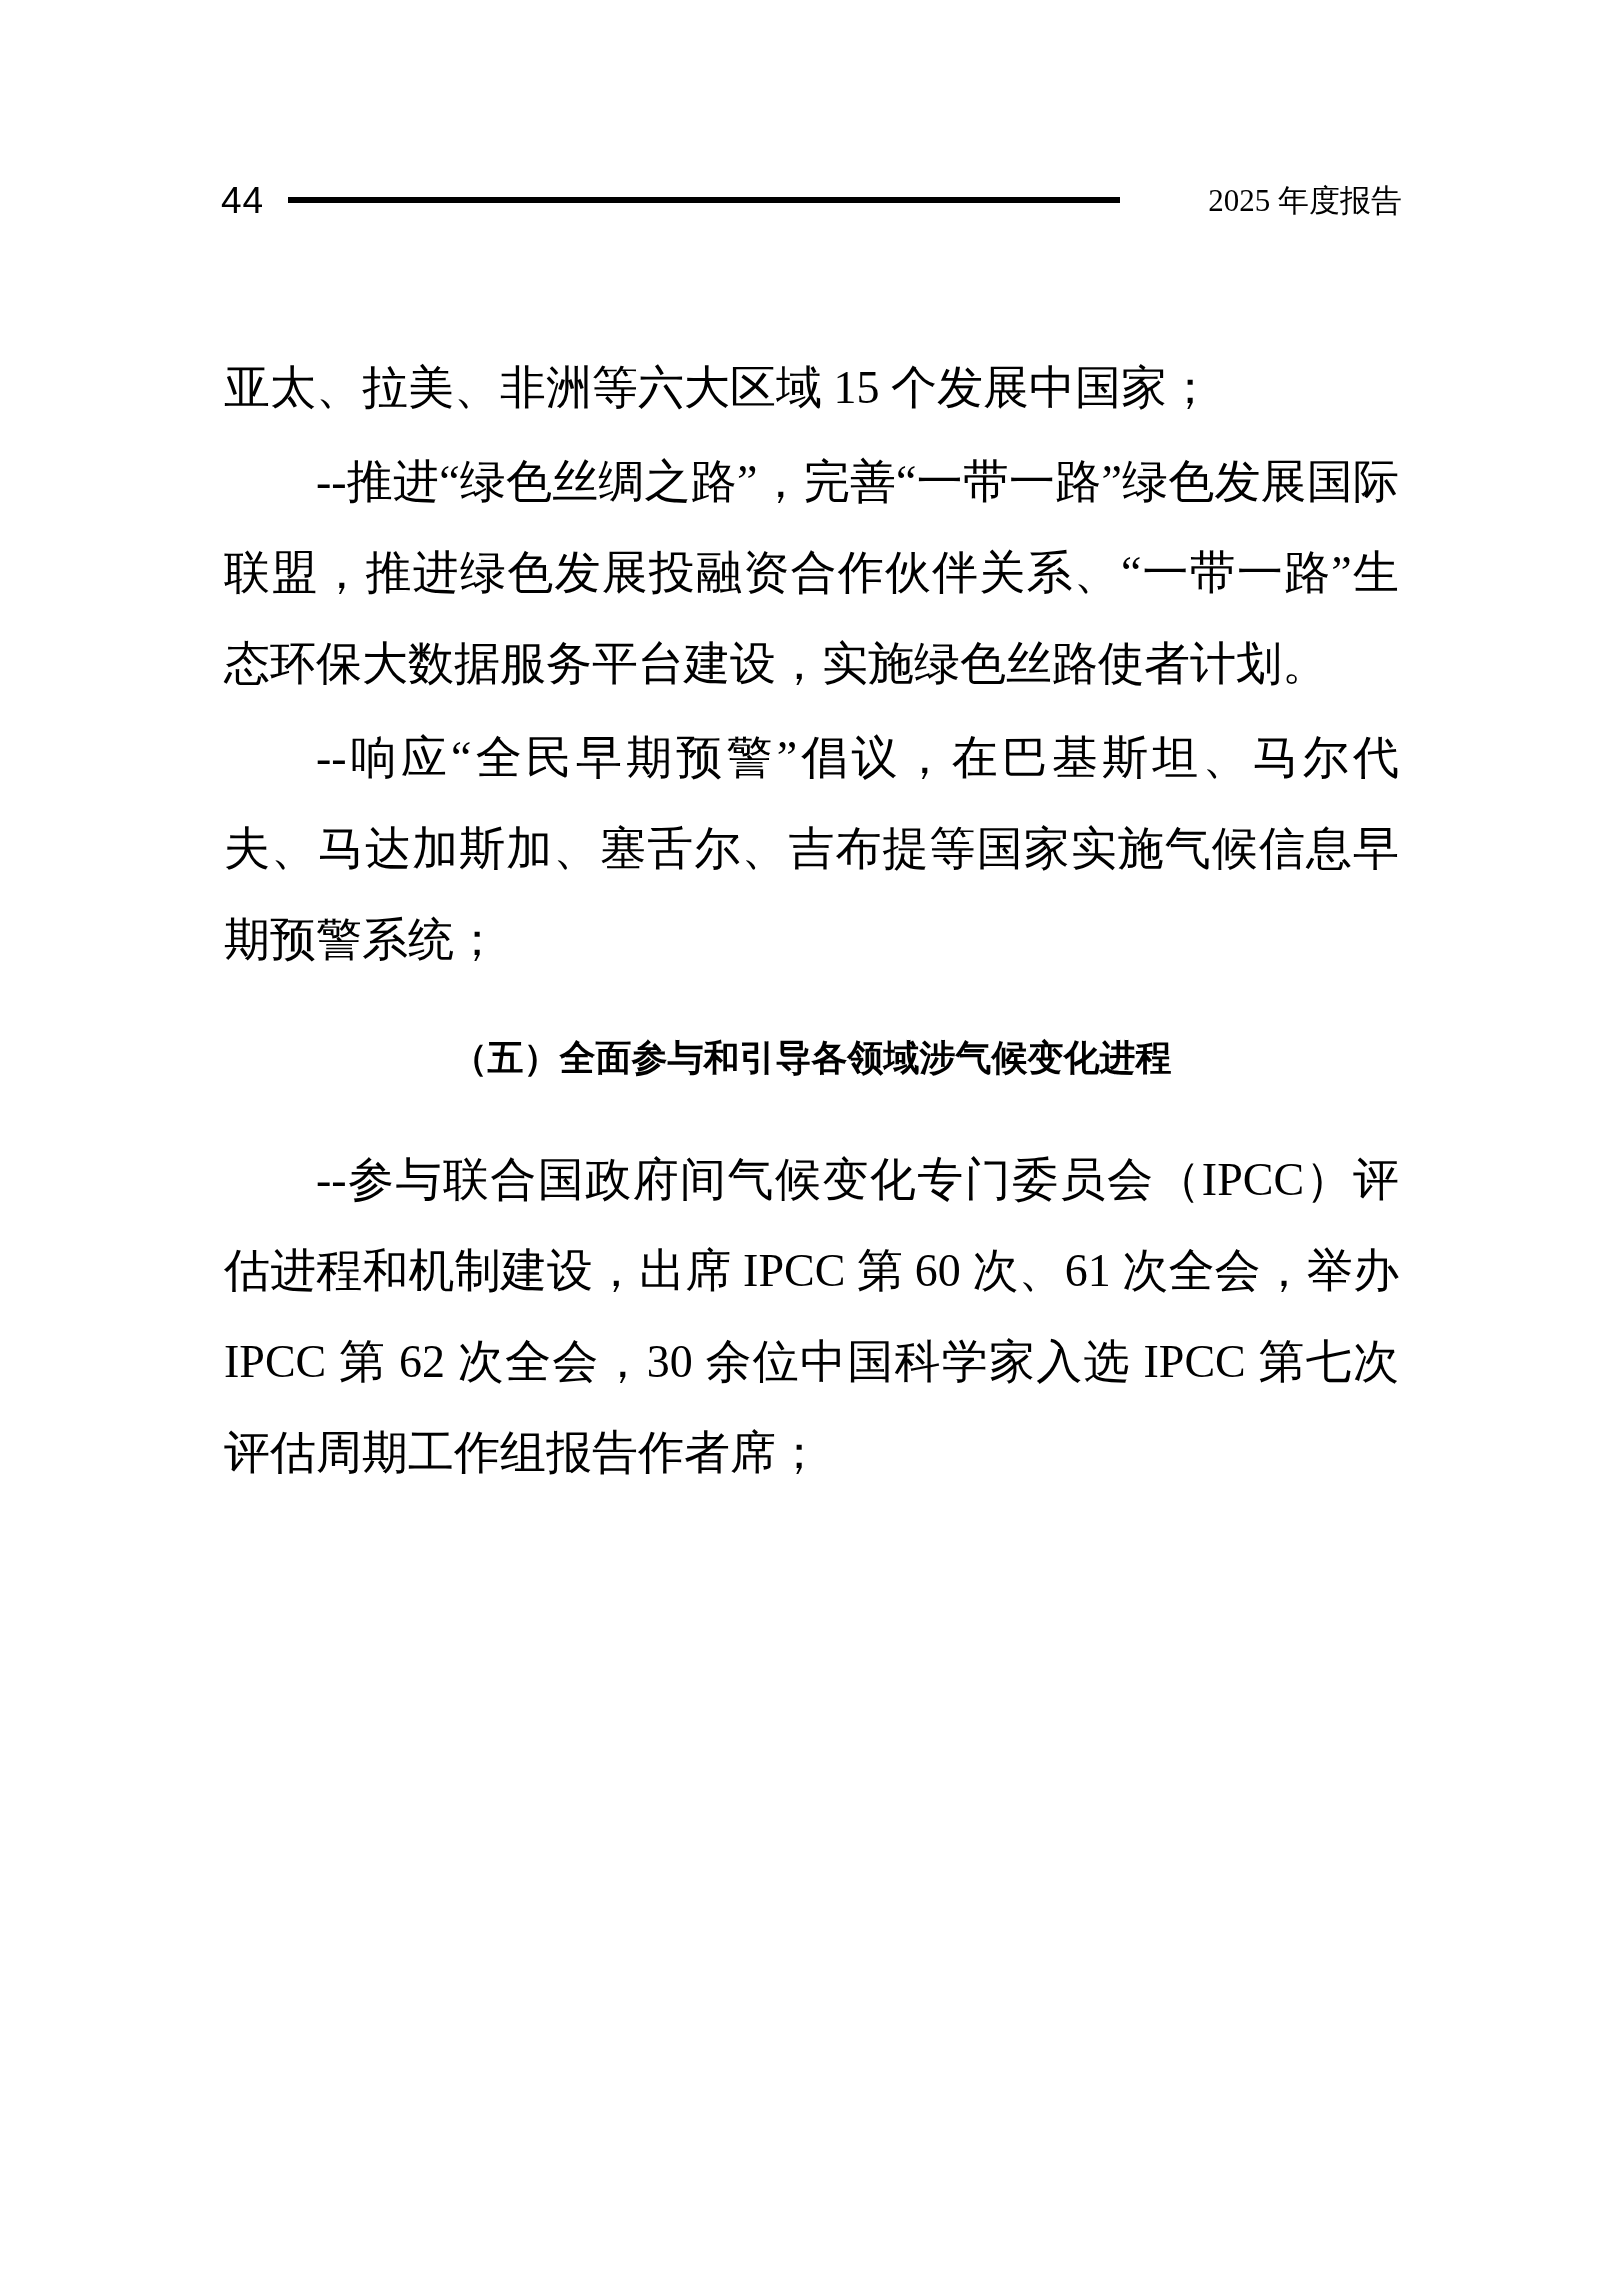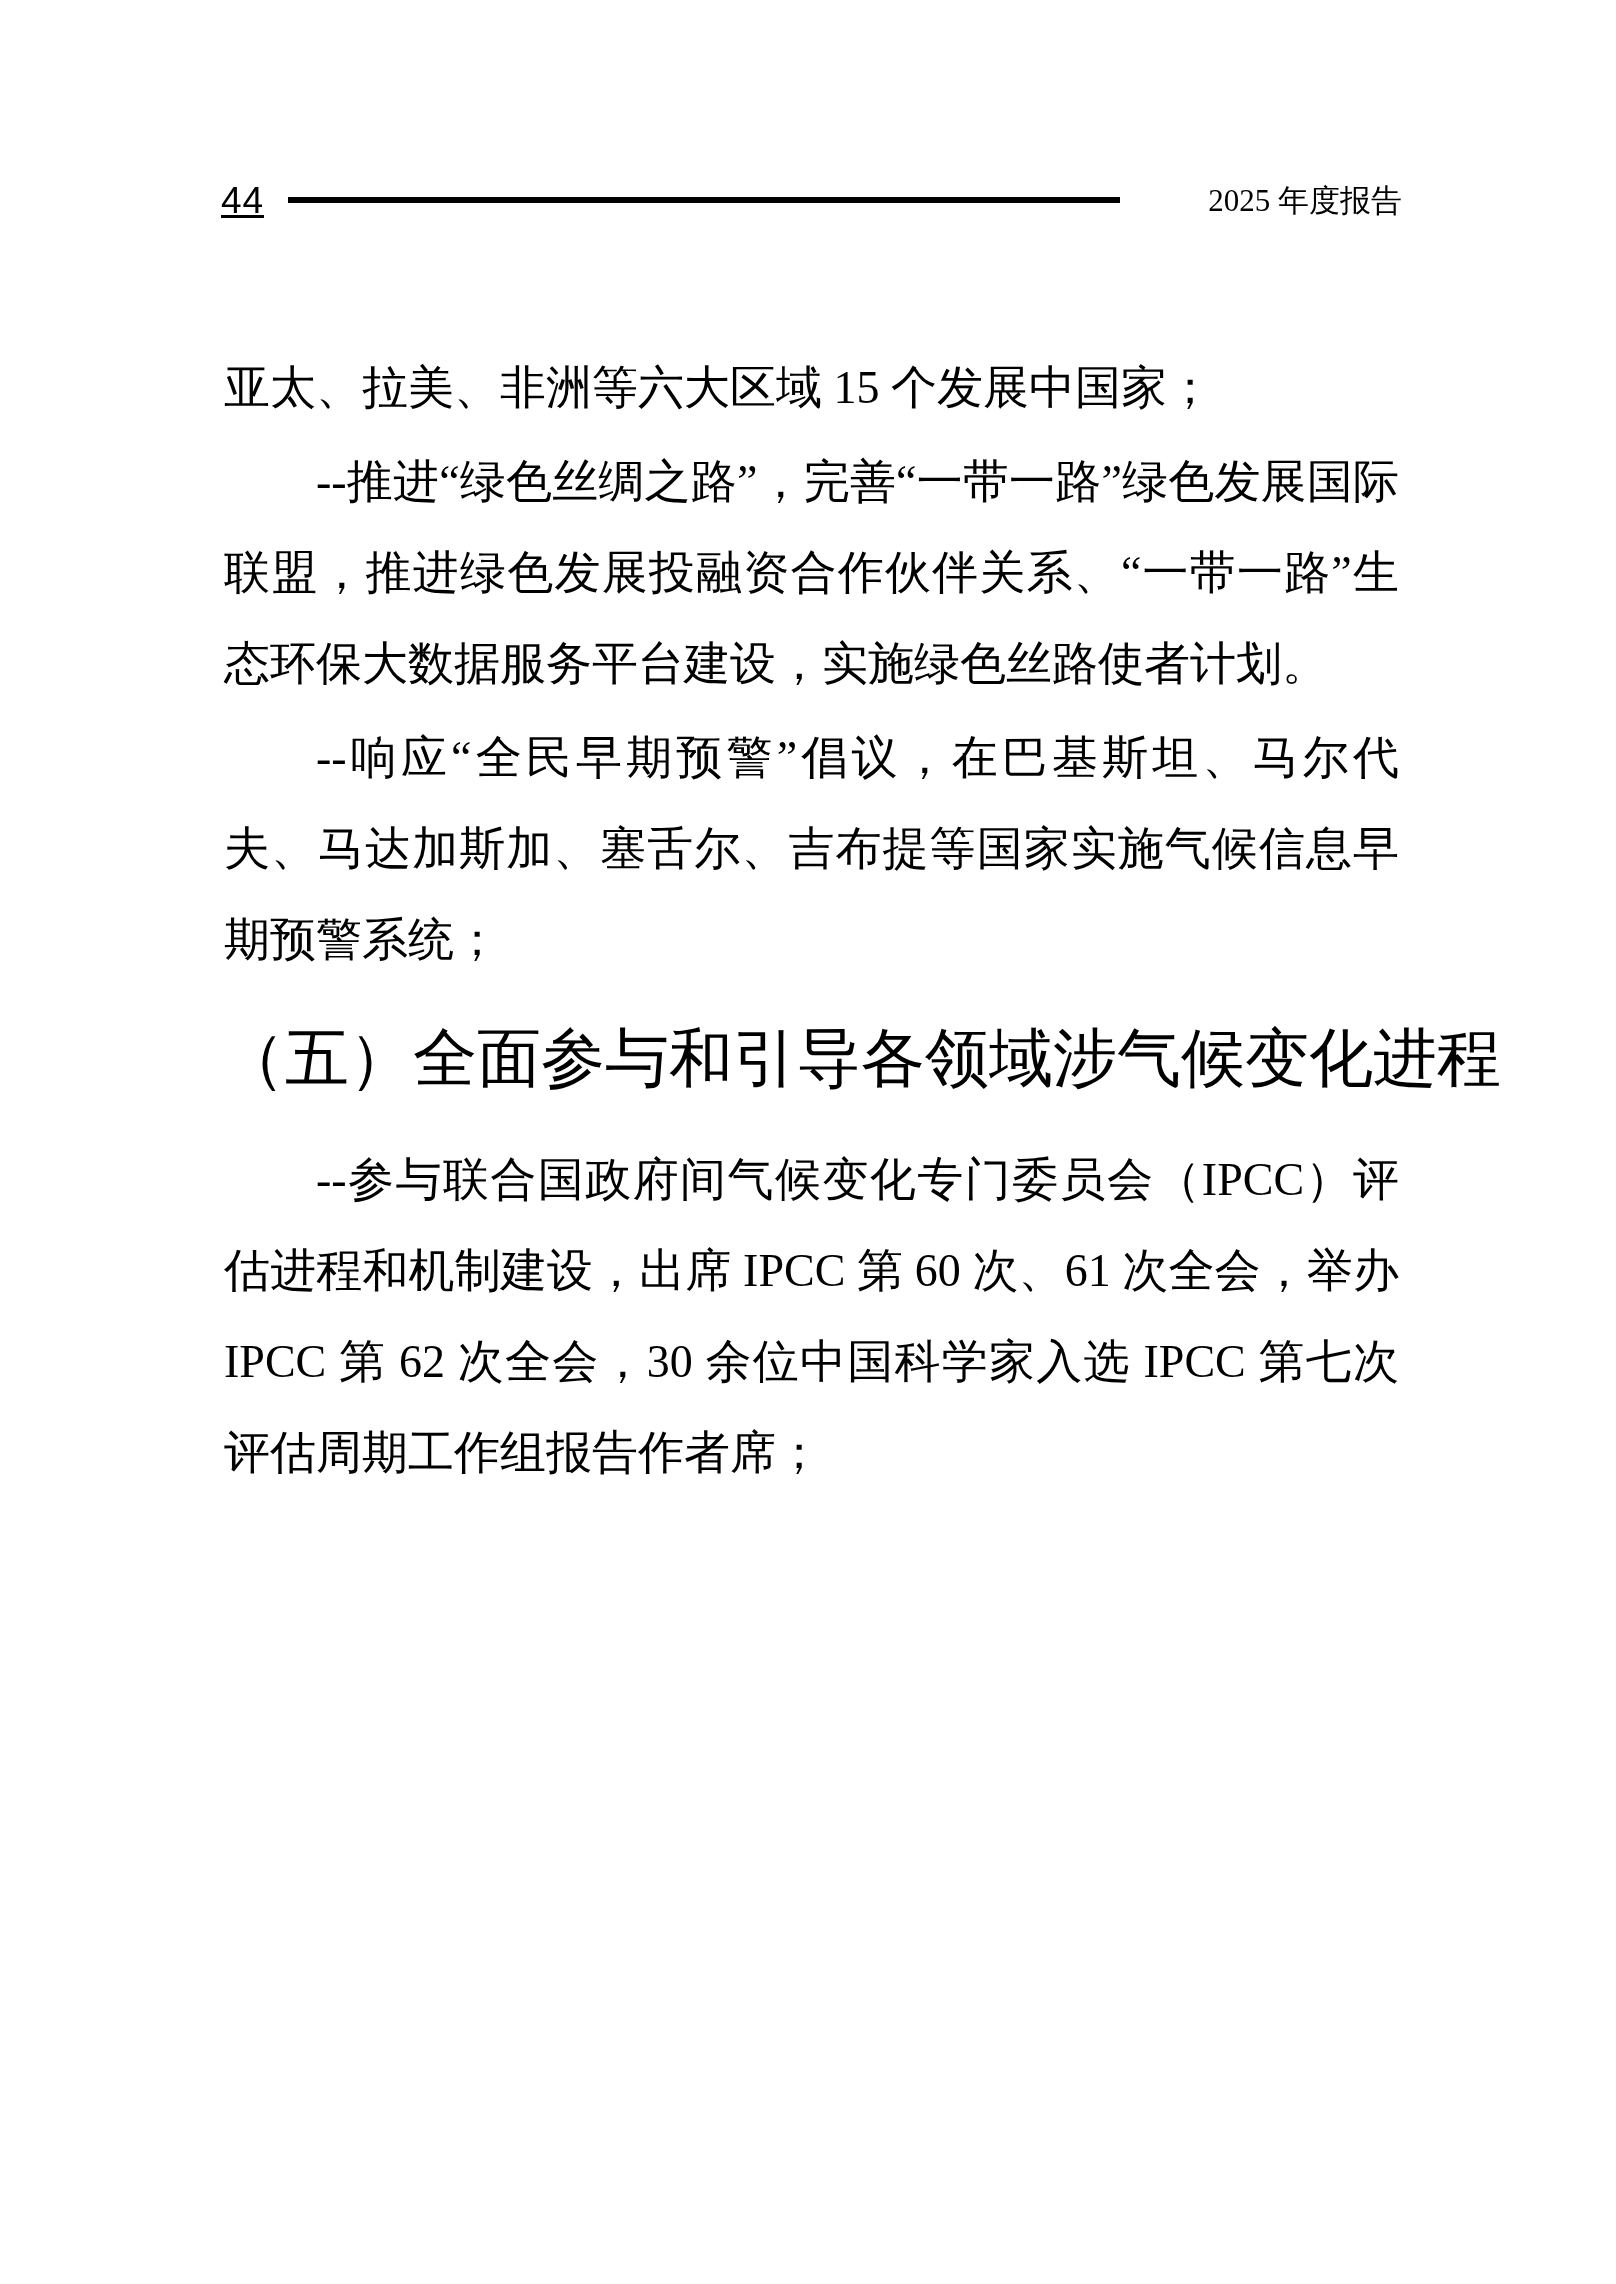--- a/index.html
+++ b/index.html
@@ -22,21 +22,20 @@
     top: 177px;
     height: 46px;
     display: flex;
     align-items: center;
   }
   .page-number {
     font-family: "Liberation Sans", "DejaVu Sans", sans-serif;
     font-size: 37px;
     line-height: 1;
     letter-spacing: 0.9px;
-    text-decoration: underline;
   }
   .header-rule {
     margin-left: 24px;
     width: 832px;
     height: 6px;
     background: #000000;
     flex: none;
   }
   .report-title {
     margin-left: auto;
@@ -55,23 +54,23 @@
   .content p {
     margin: 3px;
     font-size: 46px;
     line-height: 91px;
     text-align: justify;
     text-justify: inter-character;
     overflow-wrap: break-word;
   }
   .content p.indented { text-indent: 2em; }
   .section-heading {
-    font-size: 64px;
+    font-size: 36px;
     line-height: 91px;
-    font-weight: normal;
+    font-weight: bold;
     text-align: center;
     margin: 28px 0 30px 0;
     white-space: nowrap;
   }
 </style>
 </head>
 <body>
 
 <div class="page">
 

